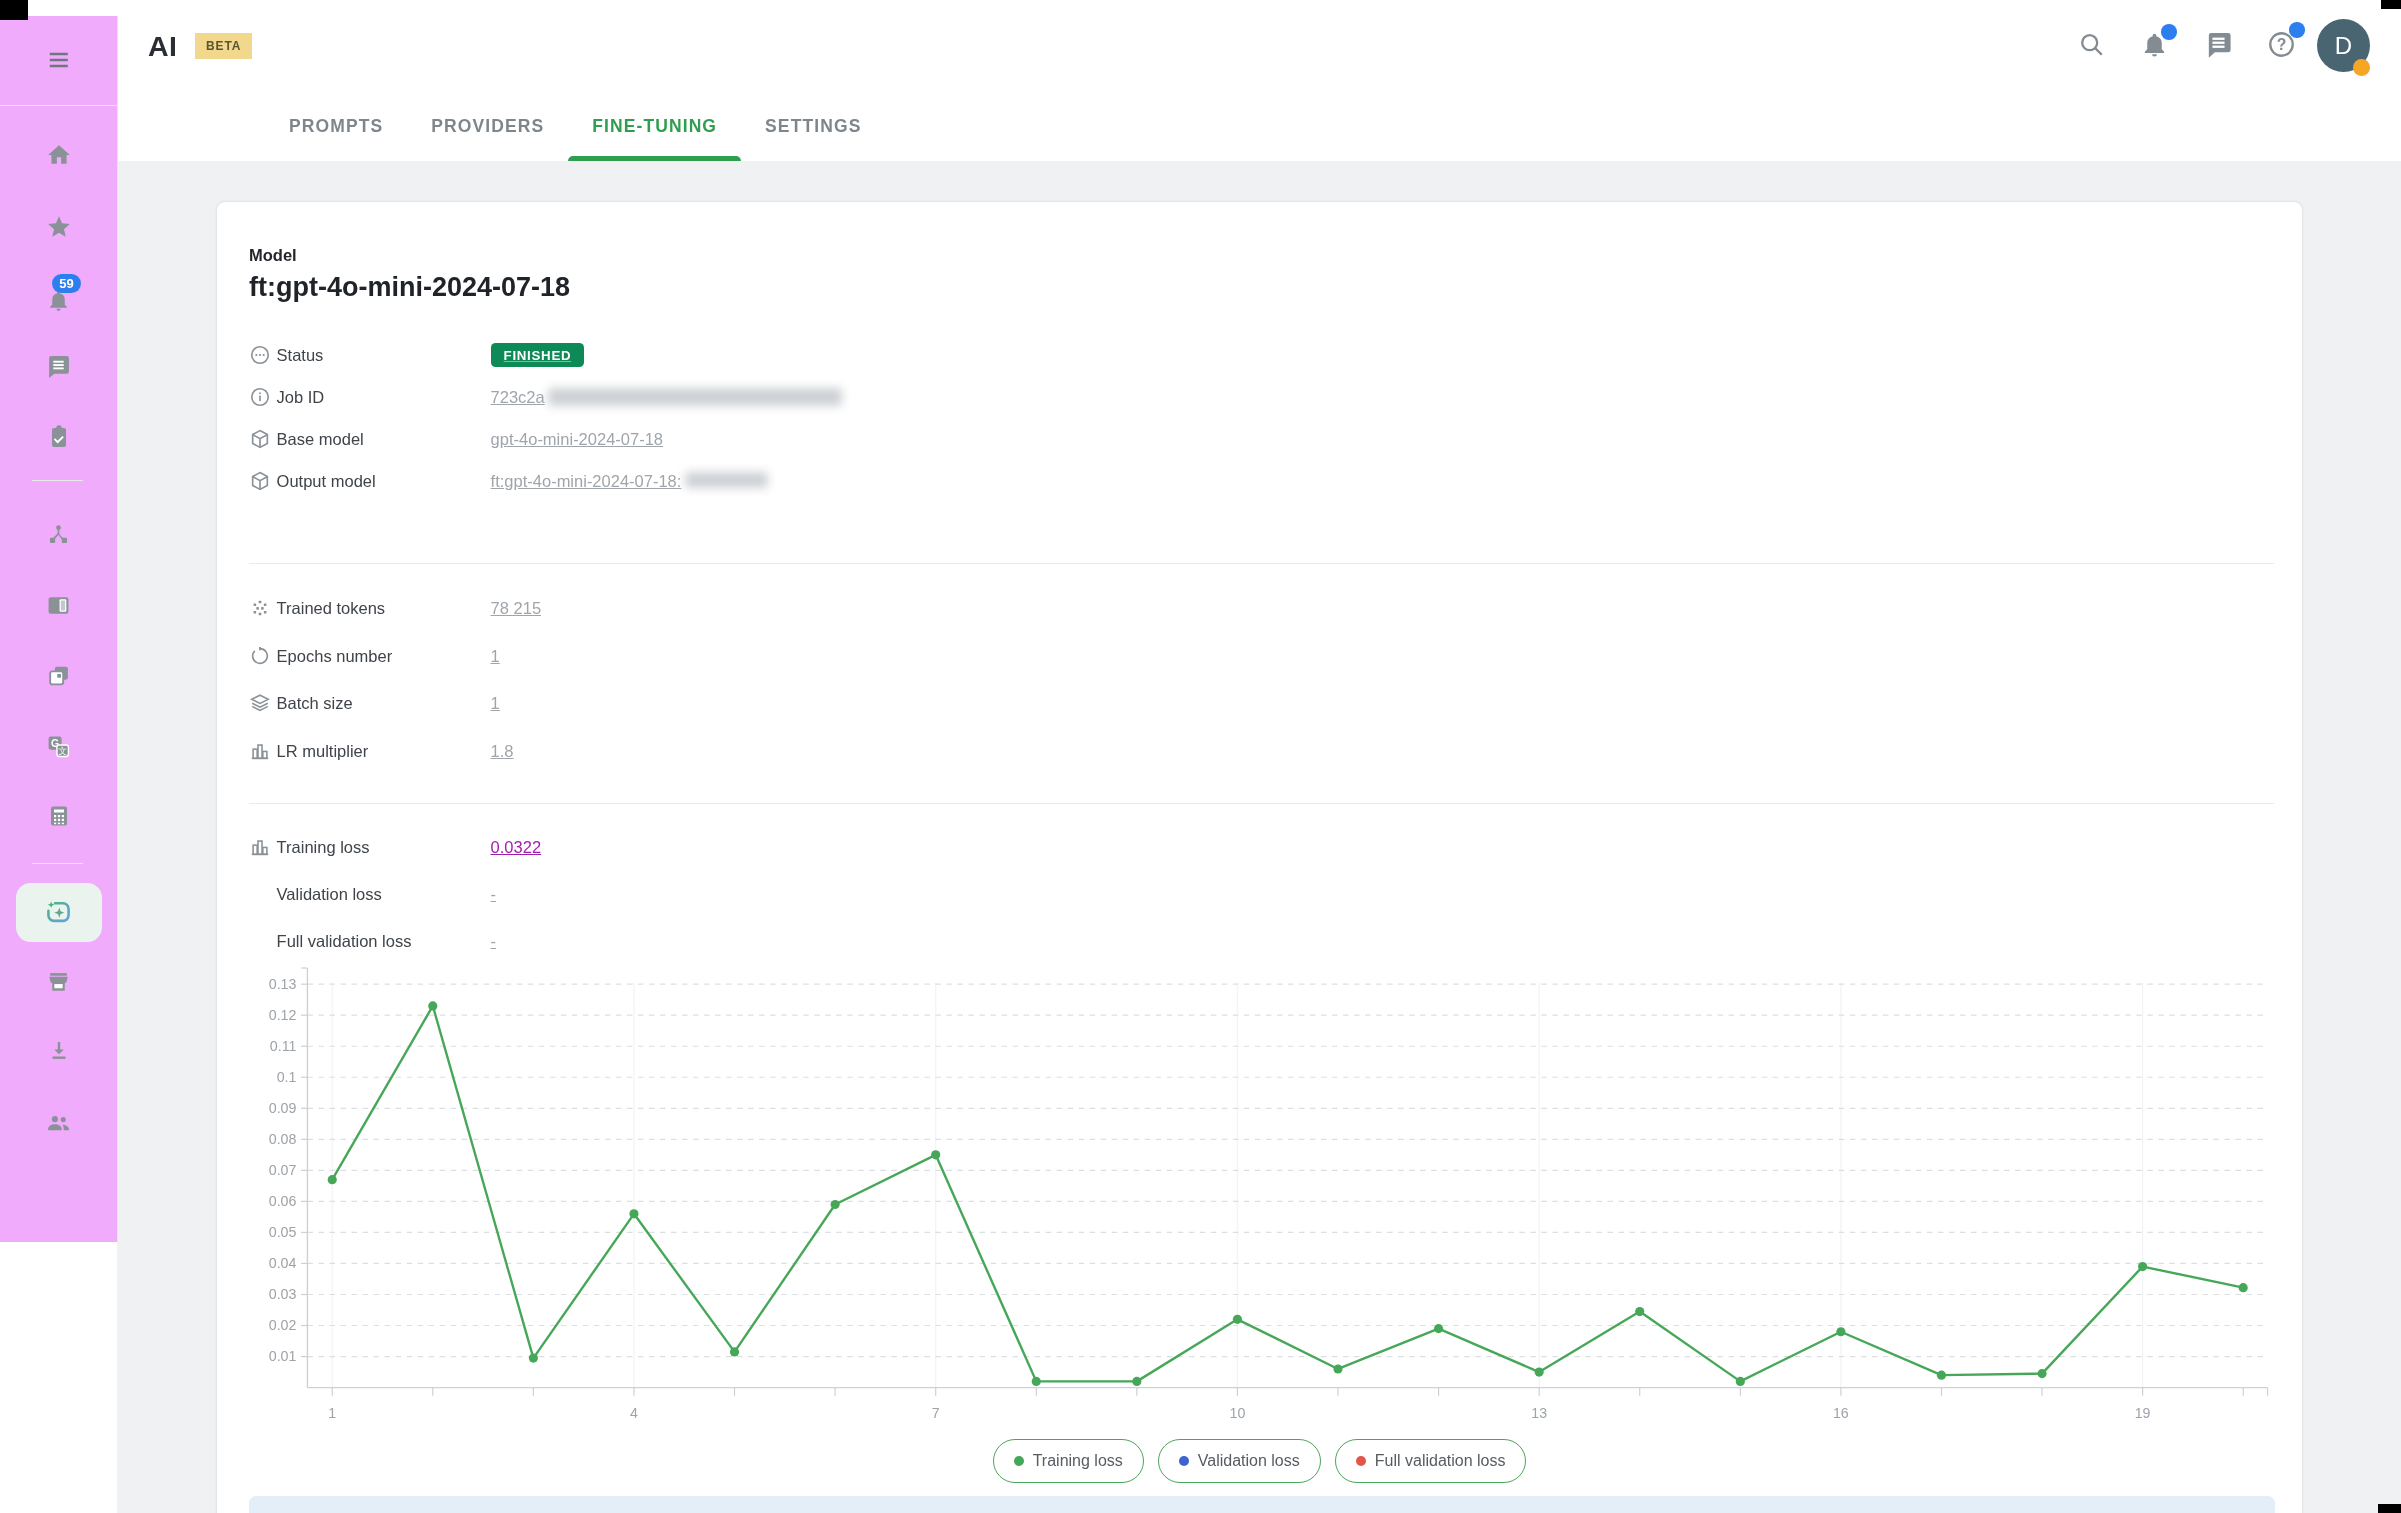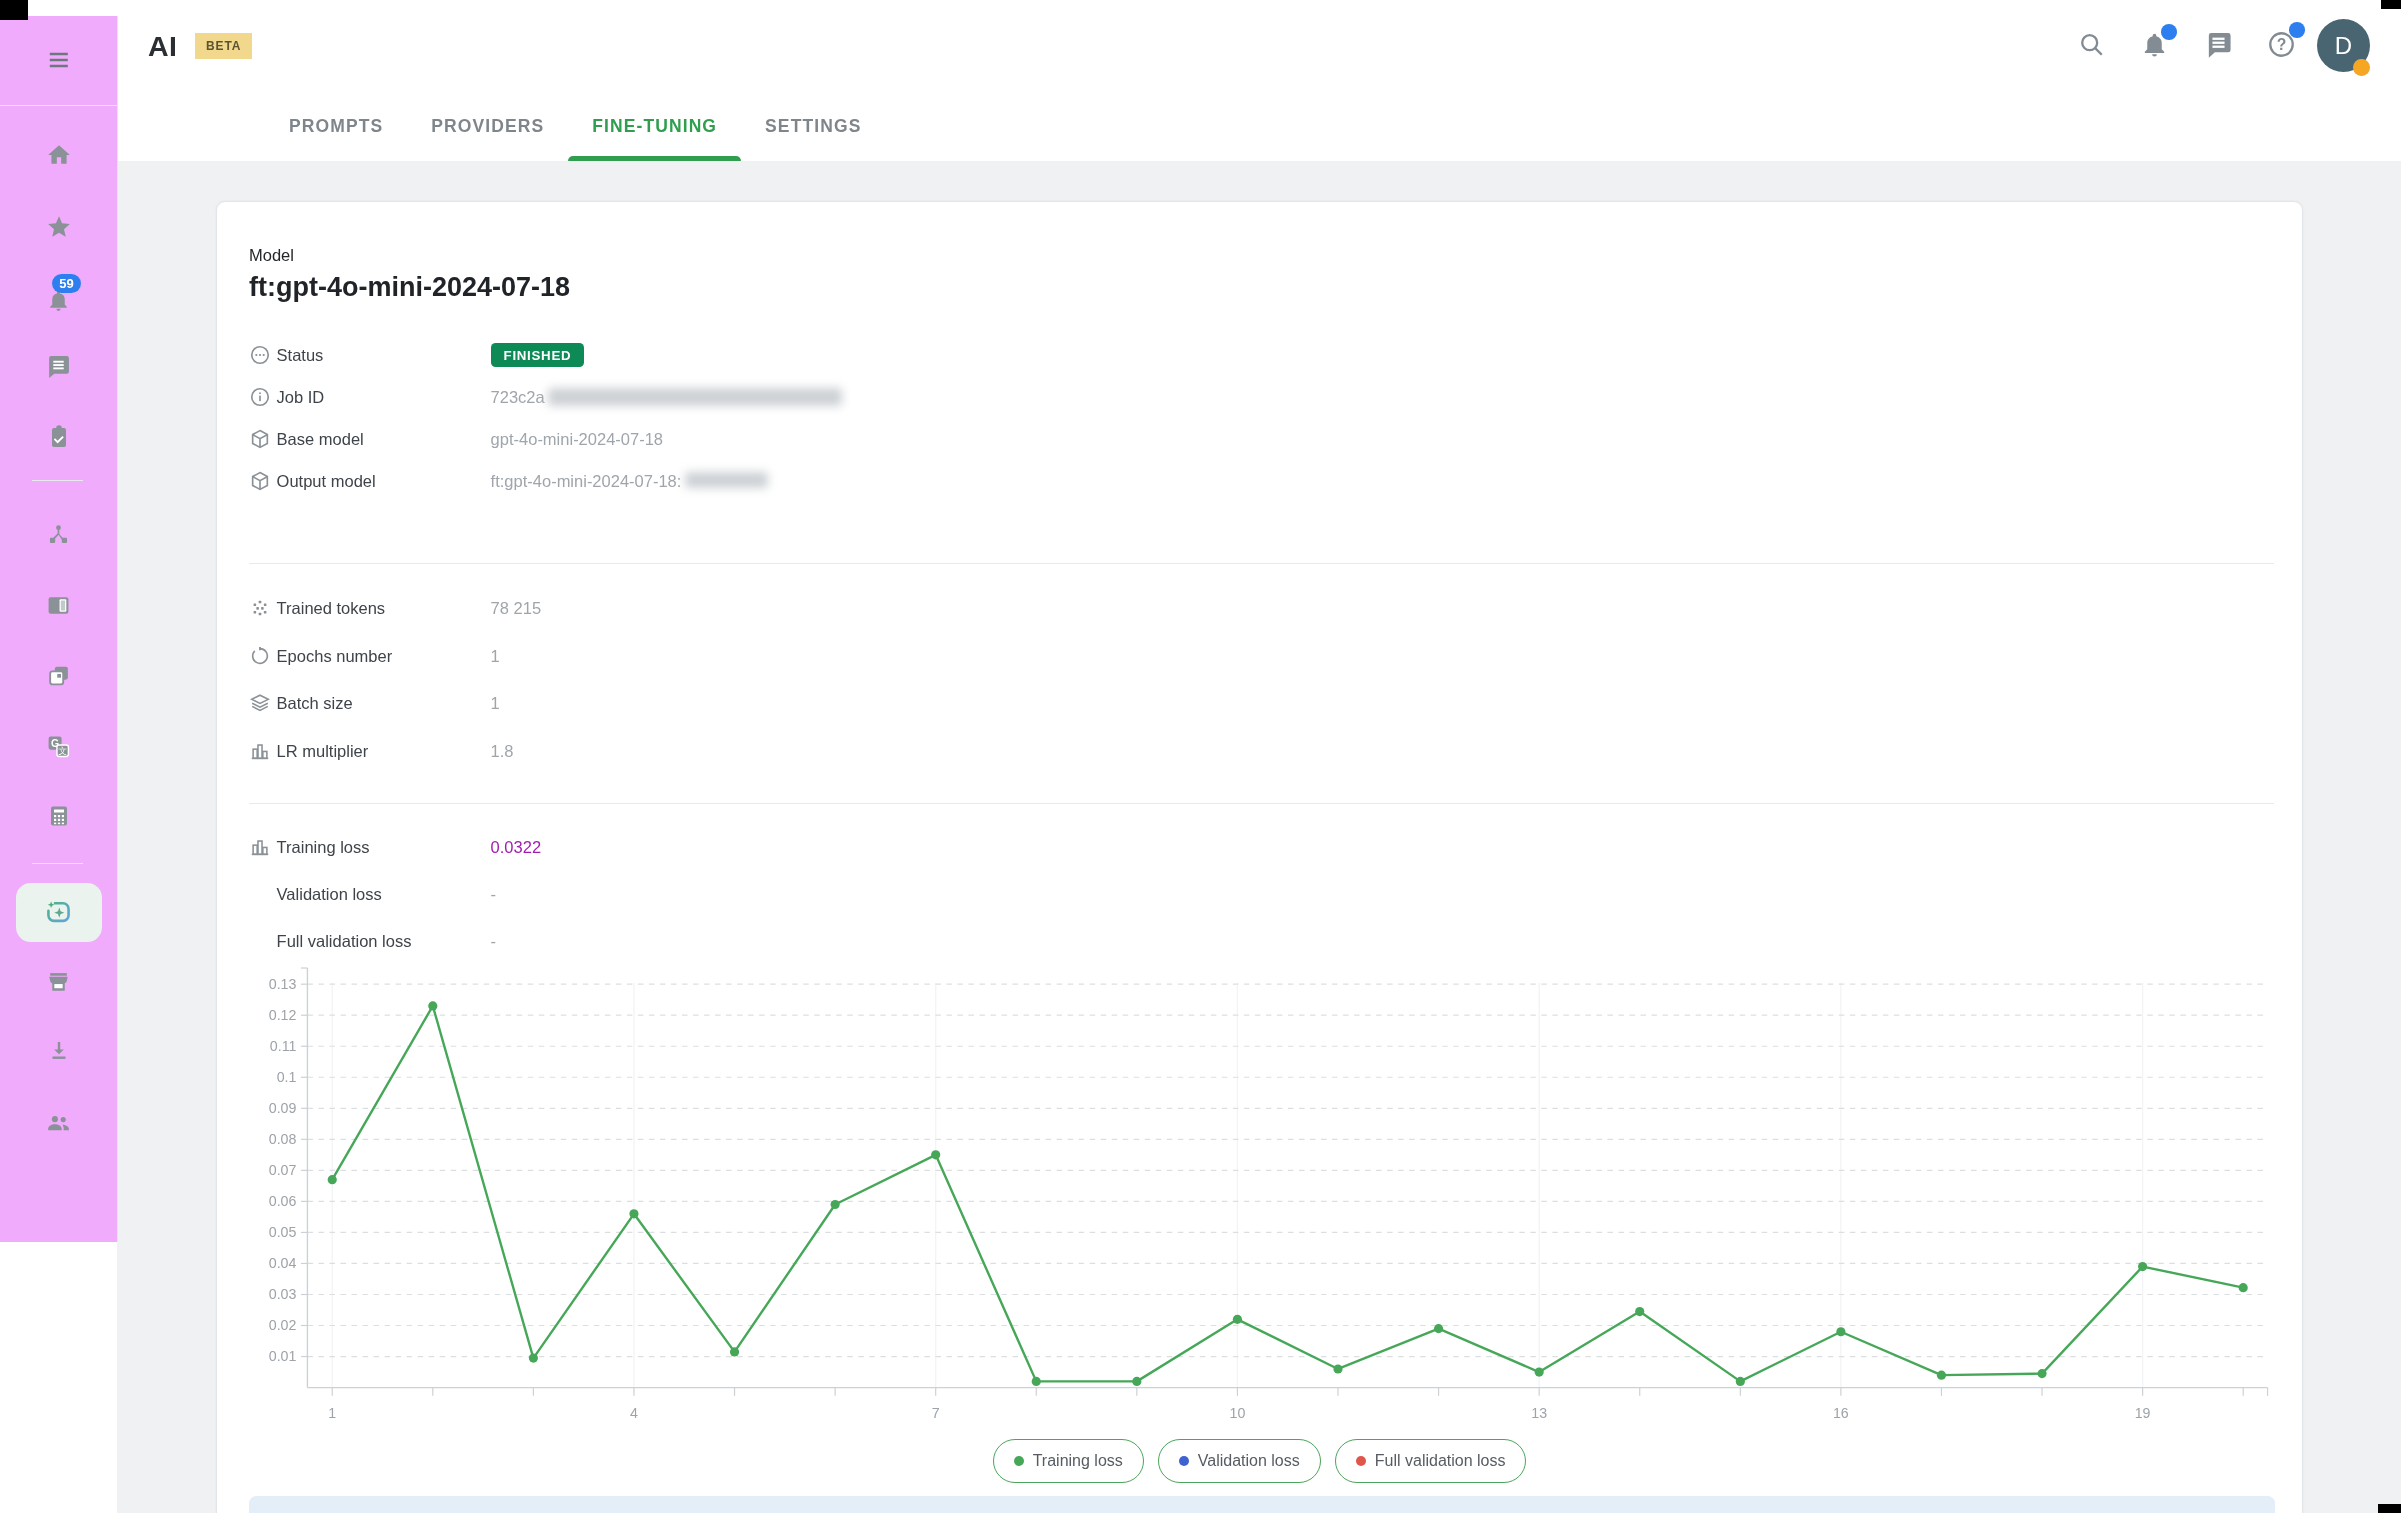--- a/index.html
+++ b/index.html
@@ -36,28 +36,28 @@
     font-size:17.5px;font-weight:bold;letter-spacing:1.1px;color:#7E868C;cursor:pointer;}
   .tab.active{color:#2F9E4F;}
   .tab.active::after{content:"";position:absolute;left:0;right:0;bottom:0;height:5.5px;
     background:#2F9E4F;border-radius:5.5px 5.5px 0 0;}
 
   
   .content{position:absolute;left:117px;top:161px;width:2285px;height:1353px;background:#EFF1F3;}
   .card{position:absolute;left:99px;top:40px;width:2085px;height:1396px;background:#fff;
     border:0.9px solid #E3E6E9;border-radius:9.2px;box-shadow:0 0.9px 2.8px rgba(60,64,67,.06);}
 
-  .model-label{position:absolute;left:32px;top:44px;font-size:16.5px;font-weight:normal;color:#23272B;}
+  .model-label{position:absolute;left:32px;top:44px;font-size:16.5px;font-weight:bold;color:#23272B;}
   .model-title{position:absolute;left:32px;top:70px;font-size:27px;font-weight:bold;color:#202428;}
 
   .row{position:absolute;left:32px;height:42px;display:flex;align-items:center;}
   .row .ric{width:27.6px;height:24px;display:flex;align-items:center;color:#8A9197;}
   .row .rlabel{width:214px;font-size:16.5px;color:#3E444A;}
   .row .rlabel.noicon{margin-left:27.6px;}
-  .row .rvalue{font-size:16.5px;color:#9FA5AB;display:flex;}
+  .row .rvalue{font-size:16.5px;color:#9FA5AB;display:flex;text-decoration:underline;}
   .rvalue.green{color:#a21caf;}
   .badge-finished{background:#0E8A57;color:#fff;font-size:13.3px;font-weight:bold;
     letter-spacing:0.7px;padding:4.6px 13px;border-radius:4.6px;}
   .redact{display:inline-block;height:18.4px;border-radius:3.7px;background:#CDD1D5;
     filter:blur(4.6px);margin-left:3.7px;}
   .hdiv{position:absolute;left:32px;right:27.6px;height:0.9px;background:#E8EAED;}
 
   .chart-wrap{position:absolute;left:0;top:755px;width:2085px;height:482px;}
   svg.chart text{font-family:"Liberation Sans",sans-serif;font-size:15.5px;fill:#9DA3A9;}
 

